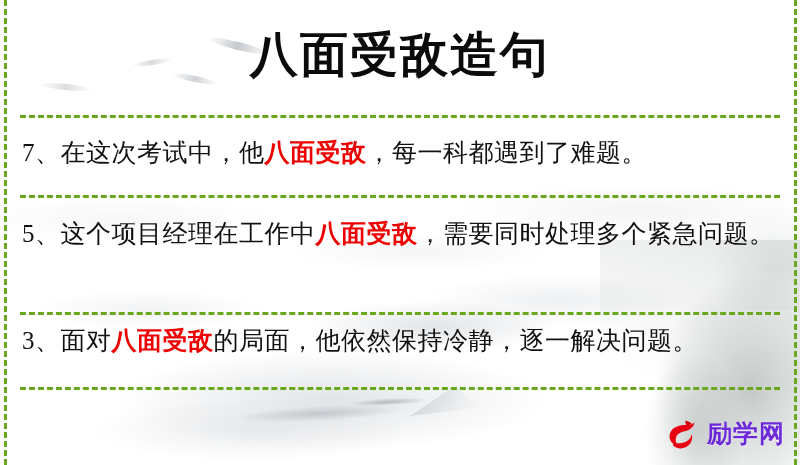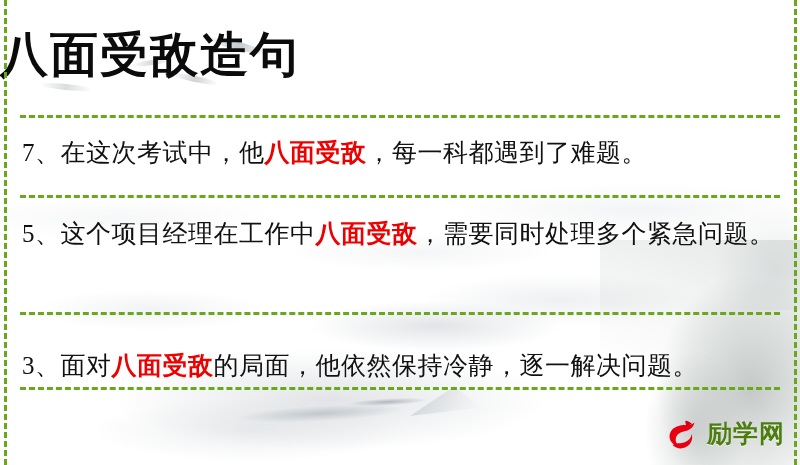--- a/index.html
+++ b/index.html
@@ -149,20 +149,21 @@
   #divider-2 { top: 195px; }
   #divider-3 { top: 312px; }
   #divider-4 { top: 387px; }
 
   
   #title {
     position: absolute;
     left: 0;
     top: 26px;
     width: 800px;
+    text-align: center;
     font-size: 48px;
     line-height: 58px;
     font-weight: 700;
     color: #0b0b0b;
     letter-spacing: 2px;
     z-index: 2;
     white-space: nowrap;
   }
 
   
@@ -171,21 +172,21 @@
     left: 22px;
     width: 758px;
     font-size: 25px;
     line-height: 40px;
     color: #111111;
     letter-spacing: 0.5px;
     z-index: 2;
   }
   #sentence-1 { top: 133px; }
   #sentence-2 { top: 214px; }
-  #sentence-3 { top: 346px; }
+  #sentence-3 { top: 321px; }
 
   .kw {
     color: #ec0000;
     font-weight: 700;
     margin-top: 23px;
   }
 
   
   #watermark-logo {
     position: absolute;
@@ -197,21 +198,21 @@
     z-index: 4;
   }
   #logo-mark {
     width: 36px;
     height: 36px;
     flex: 0 0 36px;
   }
   #logo-text {
     font-size: 25px;
     font-weight: 700;
-    color: #4d7c0f;
+    color: #6d28d9;
     letter-spacing: 1px;
     line-height: 30px;
     white-space: nowrap;
     text-shadow: 0 1px 0 rgba(255,255,255,0.7);
   }
 </style>
 </head>
 <body>
 
 <div id="page">

